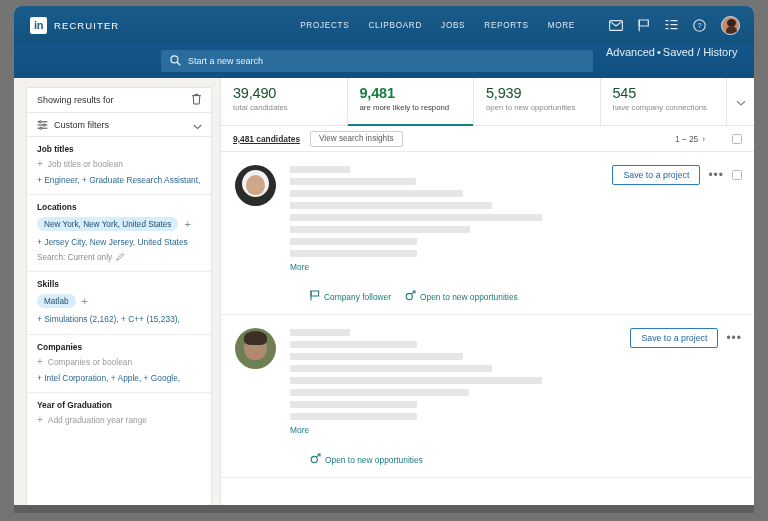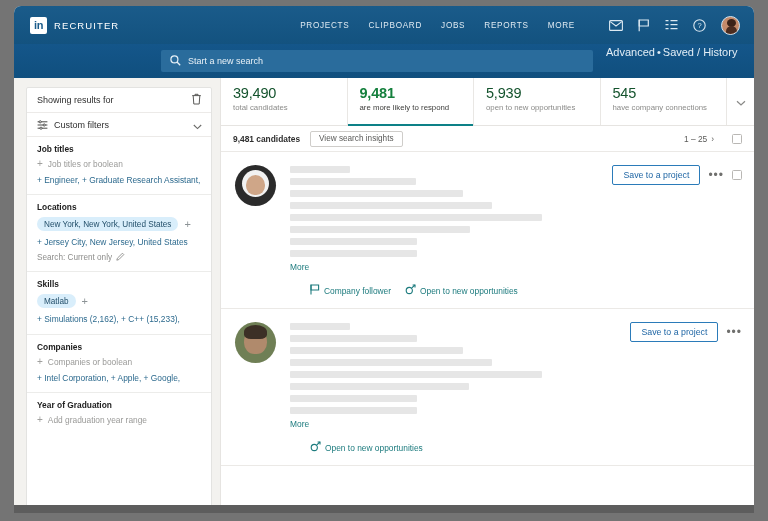--- a/index.html
+++ b/index.html
@@ -154,27 +154,27 @@
     content: ""; position: absolute; left: 0; right: 0; bottom: -1px;
     height: 2.5px; background: #0d8187;
   }
   .stats-toggle {
     width: 27px; display: flex; align-items: center; justify-content: center;
   }
   .resultsbar {
     height: 26px; display: flex; align-items: center;
     padding: 0 12px 0 12px; border-bottom: 1px solid #ebe9e6;
   }
-  .rb-count { font-size: 8.4px; color: #2f2f2f; font-weight: 700; }
+  .rb-count { font-size: 8.4px; color: #2f2f2f; font-weight: 700; text-decoration: underline; }
   .rb-btn {
     margin-left: 10px; font-size: 8.2px; color: #5a5a58;
     border: 1px solid #cfcdca; border-radius: 2px; padding: 2.5px 8px;
     background: #fff;
   }
-  .rb-right { margin-left: auto; display: flex; align-items: center; gap: 18px; }
+  .rb-right { margin-left: auto; display: flex; align-items: center; gap: 27px; }
   .rb-page { font-size: 8.4px; color: #5a5a58; display: flex; align-items: center; gap: 4px; }
   .cbox {
     width: 10px; height: 10px; border: 1px solid #b9b7b4; border-radius: 1.5px;
     background: #fff;
   }
 
   .results { flex: 1; overflow: hidden; }
   .ccard {
     display: flex; padding: 13px 12px 11px 14px;
     border-bottom: 1px solid #ebe9e6; position: relative;
@@ -197,21 +197,21 @@
     content: ""; position: absolute; left: 9px; top: 7px;
     width: 23px; height: 25px; border-radius: 50% 50% 45% 45%; background: #b08a6c;
   }
   .cav.a2::after {
     content: ""; position: absolute; left: 9px; top: 3px;
     width: 23px; height: 14px; border-radius: 50% 50% 30% 30%; background: #3c3026;
   }
   .cbody { flex: 1; margin-left: 14px; padding-top: 1px; }
   .skel { height: 7px; background: #e6e6e6; border-radius: 1px; margin-bottom: 5px; }
   .more-link { font-size: 8.4px; color: #1d7b7e; margin-top: 4px; }
-  .badges { display: flex; align-items: center; gap: 14px; margin-top: 12px; padding-left: 20px; }
+  .badges { display: flex; align-items: center; gap: 14px; margin-top: 18px; padding-left: 20px; }
   .badge { display: flex; align-items: center; gap: 4px; font-size: 8.4px; color: #1d7b7e; }
   .cright {
     position: absolute; right: 12px; top: 13px;
     display: flex; align-items: center; gap: 8px;
   }
   .save-btn {
     border: 1px solid #2b7bb9; color: #2167a5; background: #fff;
     font-size: 8.8px; border-radius: 2px; padding: 4px 10px;
     white-space: nowrap; font-weight: 400;
   }

